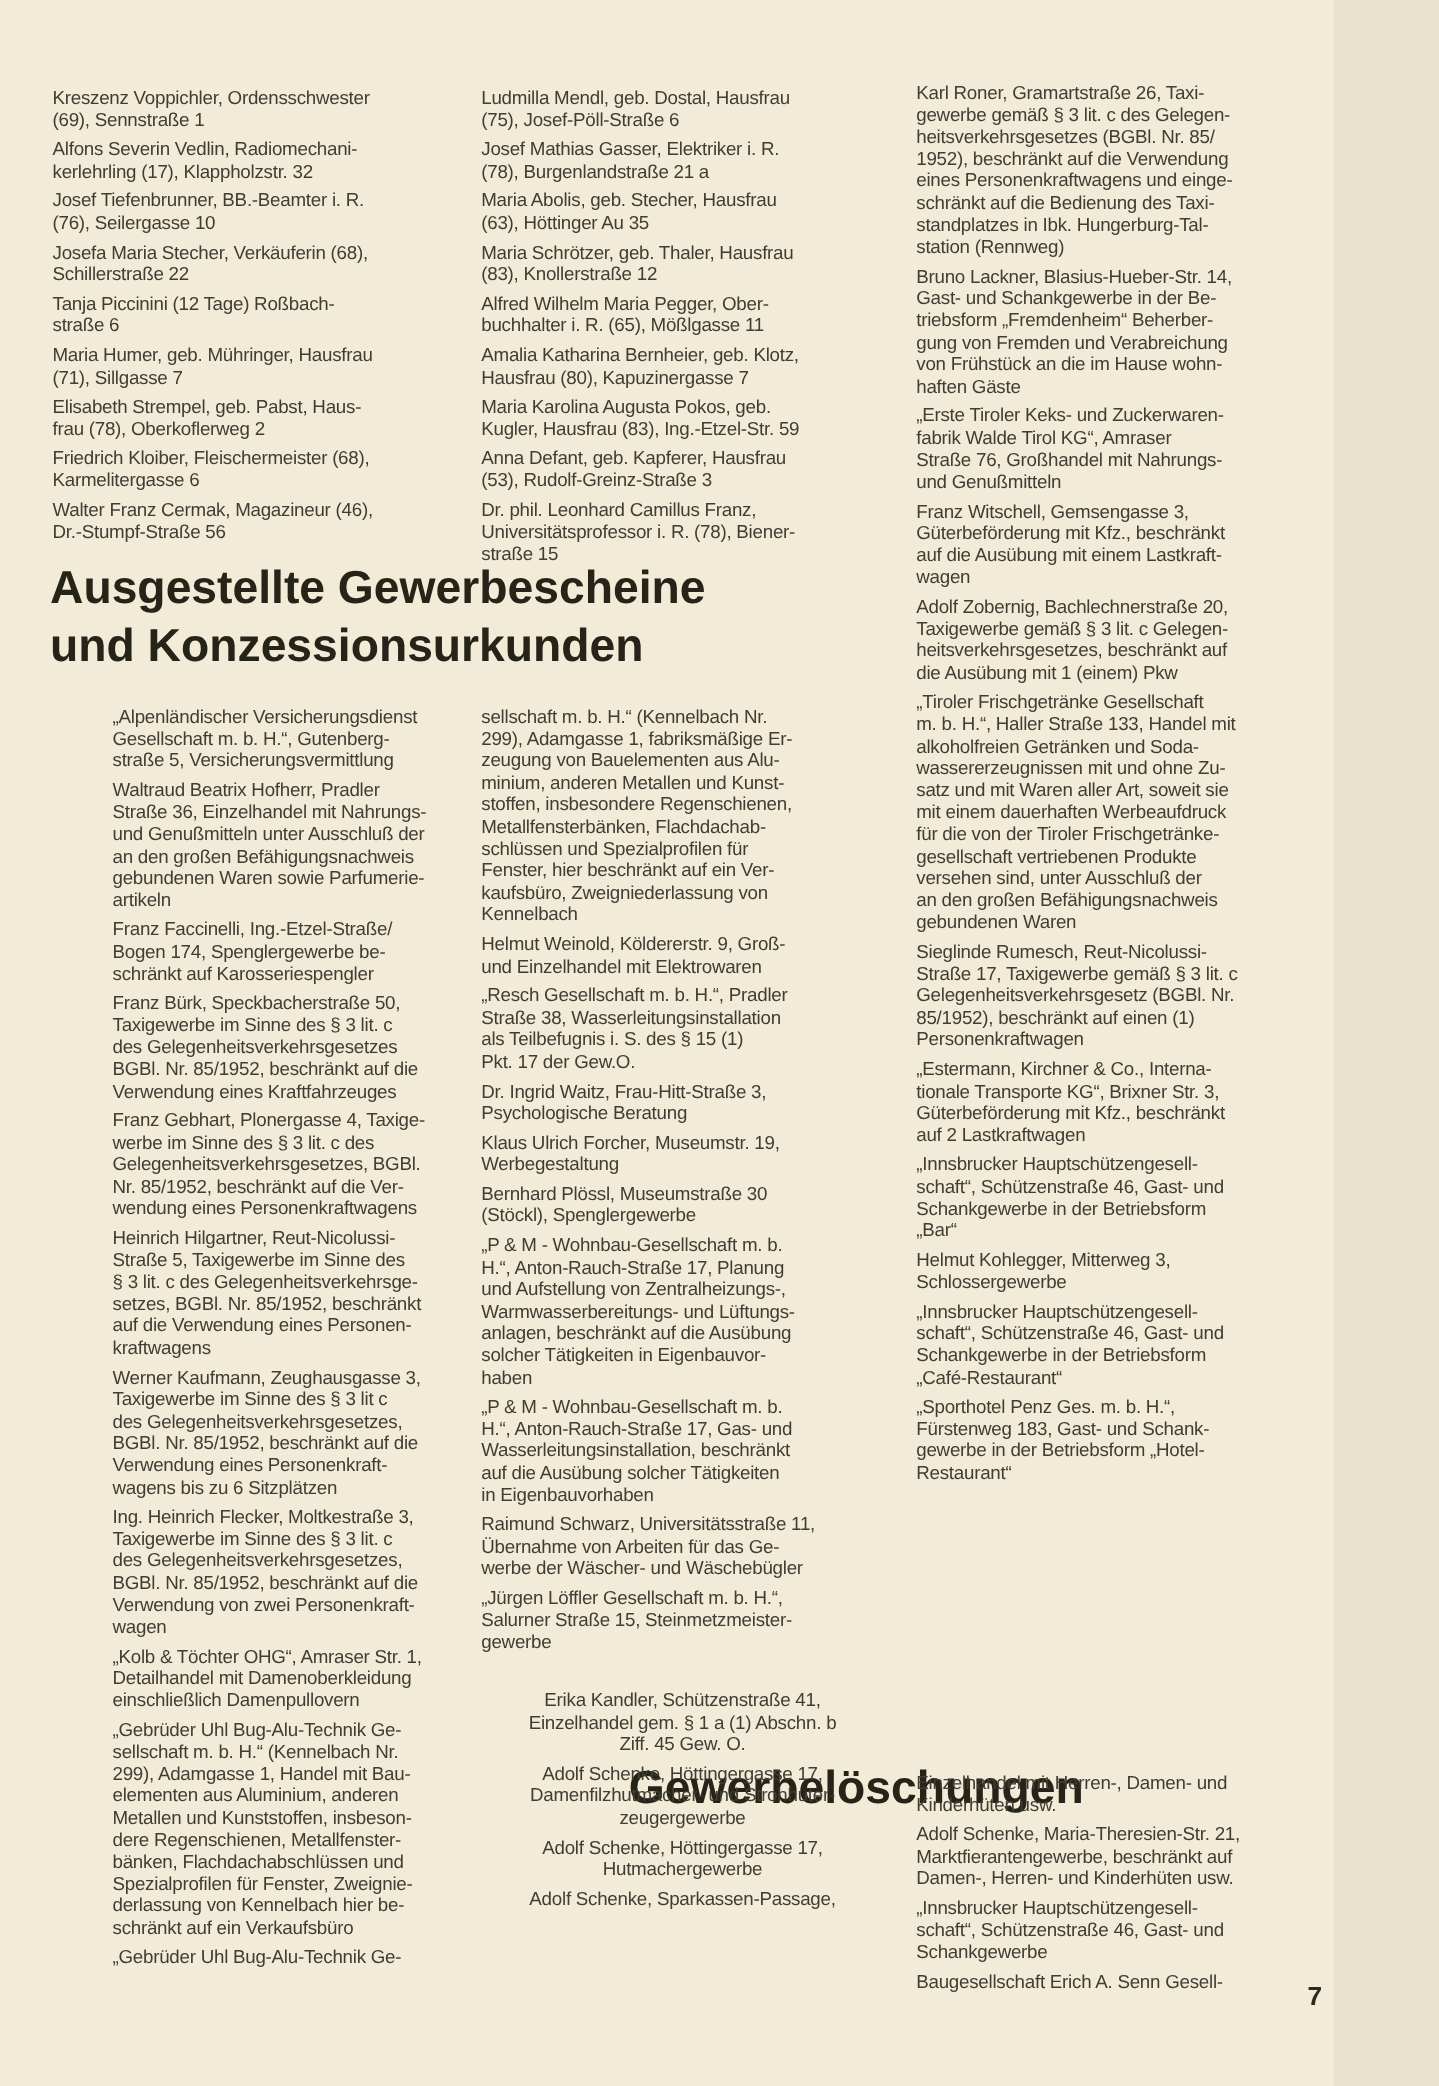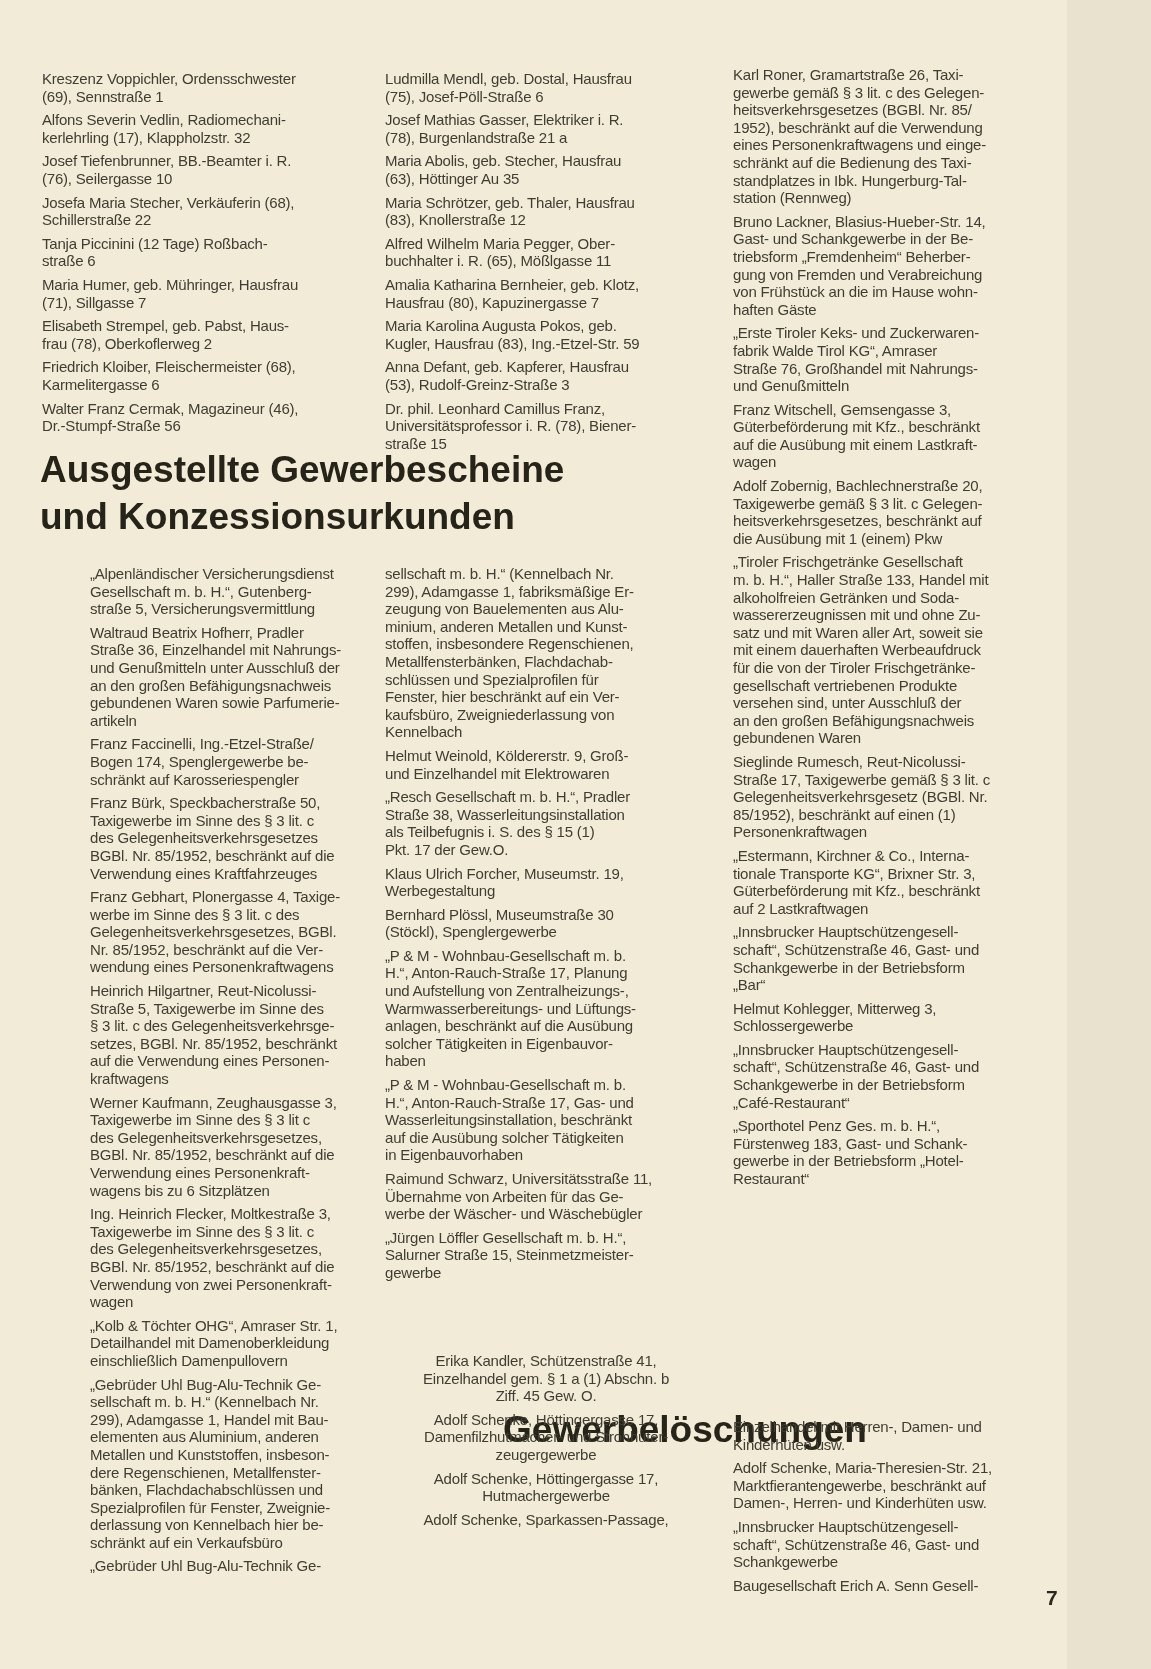--- a/index.html
+++ b/index.html
@@ -221,20 +221,22 @@
 schlüssen und Spezialprofilen für
 Fenster, hier beschränkt auf ein Ver-
 kaufsbüro, Zweigniederlassung von
 Kennelbach</p>
       <p class="entry">Helmut Weinold, Köldererstr. 9, Groß-
 und Einzelhandel mit Elektrowaren</p>
       <p class="entry">„Resch Gesellschaft m. b. H.“, Pradler
 Straße 38, Wasserleitungsinstallation
 als Teilbefugnis i. S. des § 15 (1)
 Pkt. 17 der Gew.O.</p>
+      <p class="entry">Dr. Ingrid Waitz, Frau-Hitt-Straße 3,
+Psychologische Beratung</p>
       <p class="entry">Klaus Ulrich Forcher, Museumstr. 19,
 Werbegestaltung</p>
       <p class="entry">Bernhard Plössl, Museumstraße 30
 (Stöckl), Spenglergewerbe</p>
       <p class="entry">„P &amp; M - Wohnbau-Gesellschaft m. b.
 H.“, Anton-Rauch-Straße 17, Planung
 und Aufstellung von Zentralheizungs-,
 Warmwasserbereitungs- und Lüftungs-
 anlagen, beschränkt auf die Ausübung
 solcher Tätigkeiten in Eigenbauvor-

